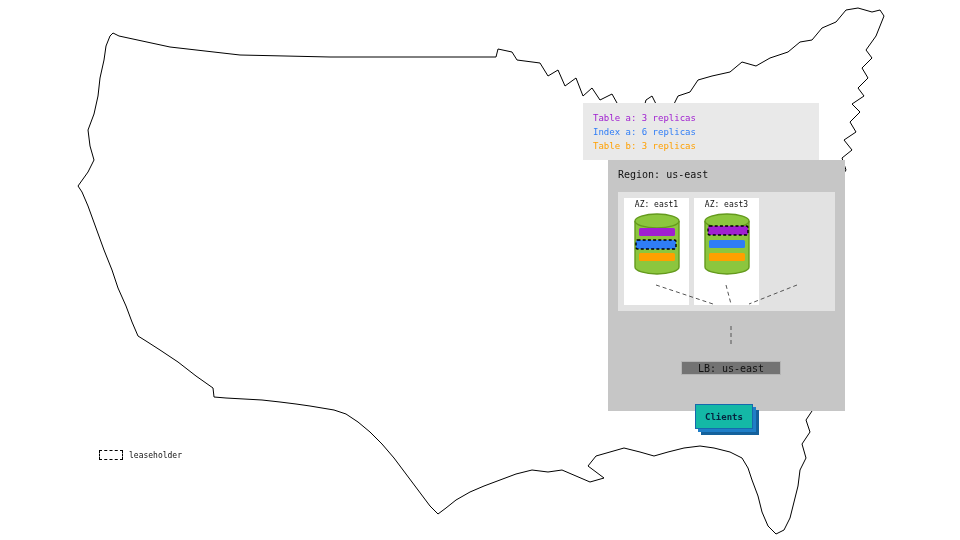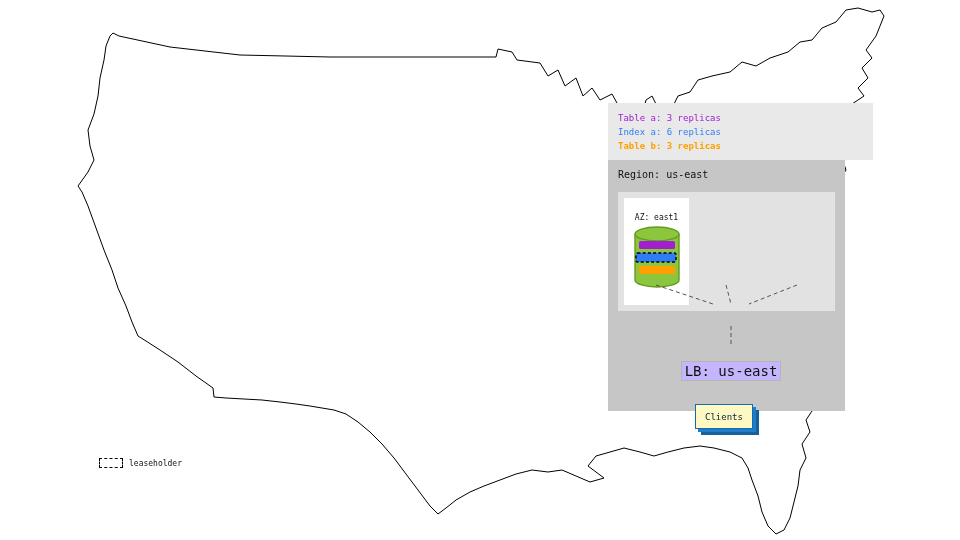--- a/index.html
+++ b/index.html
@@ -5,62 +5,62 @@
   html,body { margin:0; padding:0; background:#fff; }
   .stage {
     position:relative; width:960px; height:540px; background:#ffffff;
     font-family:"DejaVu Sans Mono","Liberation Mono",monospace; overflow:hidden;
   }
   .stage svg { display:block; }
   #map-svg { position:absolute; left:0; top:0; }
 
   
   .panel-legend {
-    position:absolute; left:608px; top:103px; width:265px; height:57px;
+    position:absolute; left:583px; top:103px; width:236px; height:57px;
     background:#e9e9e9; box-sizing:border-box; padding:8px 0 0 10px;
   }
   .legend-line { font-size:9px; line-height:14px; white-space:pre; }
 
   .panel-region {
     position:absolute; left:608px; top:160px; width:237px; height:251px;
     background:#c6c6c6; box-sizing:border-box;
   }
   .region-title { position:absolute; left:10px; top:9px; font-size:10px; color:#111; }
 
   .az-wrap {
     position:absolute; left:10px; top:32px; width:217px; height:119px;
     background:#e2e2e2; display:flex; gap:5px; padding:6px; box-sizing:border-box;
   }
   .az {
     width:65px; height:107px; background:#ffffff; text-align:center;
-    padding-top:15px; box-sizing:border-box;
+    padding-top:2px; box-sizing:border-box;
   }
   .az-label { font-size:8px; color:#111; }
   .cyl { margin:3px auto 0 auto; overflow:visible; }
   .band { stroke:none; }
   .lh { stroke:#000; stroke-width:1.4; stroke-dasharray:3 2.2; }
 
   #wires { position:absolute; left:608px; top:103px; pointer-events:none; }
 
   .lb-box {
-    position:absolute; left:73px; top:201px; width:100px; height:20px;
-    background:#c4b5fd; border:1px solid #b5b5b5; box-sizing:border-box;
+    position:absolute; left:73px; top:201px; width:100px; height:14px;
+    background:#737373; border:1px solid #b5b5b5; box-sizing:border-box;
     display:flex; align-items:center; justify-content:center;
-    font-size:14px; color:#111;
+    font-size:10px; color:#111;
   }
   .clients-box {
     position:absolute; left:87px; top:244px; width:58px; height:25px;
-    background:#fef9c3; border:1px solid #1669ad; box-sizing:border-box;
+    background:#14b8a6; border:1px solid #1669ad; box-sizing:border-box;
     box-shadow:3px 3px 0 0 #1f7ec7, 6px 6px 0 0 #14619c;
     display:flex; align-items:center; justify-content:center;
-    font-size:9px; color:#06233f;
+    font-size:9px; color:#06233f;font-weight:bold;
   }
 
   .map-legend {
-    position:absolute; left:99px; top:450px; display:flex; align-items:center; gap:6px;margin-top:8px;
+    position:absolute; left:99px; top:450px; display:flex; align-items:center; gap:6px;
   }
   .map-legend .swatch {
     width:24px; height:10px; background:#fff; border:1.4px dashed #000; box-sizing:border-box;
   }
   .map-legend .lbl { font-size:8px; color:#111; }
 </style>
 </head>
 <body>
 
 <div class="stage">
@@ -86,40 +86,50 @@
              430,506 418,490 406,474 394,458 382,444 370,432 358,422 346,414 334,410 322,408 310,406
              296,404 280,402 262,400 244,399 226,398 214,397
              213,388 196,376 178,362 160,350 146,341
              138,336 132,322 126,306 118,288 112,270 104,250 96,228 88,206 82,192
              78,186 88,172 94,160 90,146 88,130 94,114 98,96 100,78 104,60 106,46 110,36 Z"></path>
   </svg>
 
   <div class="panel-legend">
     <div class="legend-line" style="color: rgb(160, 32, 208);">Table a: 3 replicas</div>
     <div class="legend-line" style="color: rgb(47, 125, 246);">Index a: 6 replicas</div>
-    <div class="legend-line" style="color: rgb(255, 160, 0); font-weight: bold;">Table b: 3 replicas</div>
+    <div class="legend-line" style="color: rgb(255, 160, 0);">Table b: 3 replicas</div>
   </div>
 
   <div class="panel-region">
     <div class="region-title">Region: us-east</div>
 
     <div class="az-wrap">
 
       <div class="az">
         <div class="az-label">AZ: east1</div>
         <svg class="cyl" width="50" height="64" viewBox="0 0 50 64">
           <path d="M3 9 v46 a22 7 0 0 0 44 0 v-46" stroke="#649a1d" stroke-width="1.4" style="fill: rgb(140, 198, 62);"></path>
           <ellipse cx="25" cy="9" rx="22" ry="7" stroke="#649a1d" stroke-width="1.4" style="fill: rgb(140, 198, 62);"></ellipse>
           <rect class="band" x="7" y="16" width="36" height="8" rx="1.5" style="fill: rgb(160, 32, 208);"></rect>
           <rect class="band lh" x="4" y="28" width="40" height="9" rx="1.5" style="fill: rgb(47, 125, 246);"></rect>
           <rect class="band" x="7" y="41" width="36" height="8" rx="1.5" style="fill: rgb(255, 160, 0);"></rect>
         </svg>
       </div>
 
 
+      <div class="az">
+        <div class="az-label">AZ: east3</div>
+        <svg class="cyl" width="50" height="64" viewBox="0 0 50 64">
+          <path d="M3 9 v46 a22 7 0 0 0 44 0 v-46" stroke="#649a1d" stroke-width="1.4" style="fill: rgb(140, 198, 62);"></path>
+          <ellipse cx="25" cy="9" rx="22" ry="7" stroke="#649a1d" stroke-width="1.4" style="fill: rgb(140, 198, 62);"></ellipse>
+          <rect class="band lh" x="6" y="14" width="40" height="9" rx="1.5" style="fill: rgb(160, 32, 208);"></rect>
+          <rect class="band" x="7" y="28" width="36" height="8" rx="1.5" style="fill: rgb(47, 125, 246);"></rect>
+          <rect class="band" x="7" y="41" width="36" height="8" rx="1.5" style="fill: rgb(255, 160, 0);"></rect>
+        </svg>
+      </div>
 
     </div>
 
     <div class="lb-box">LB: us-east</div>
 
     <div class="clients-box">Clients</div>
   </div>
 
   <svg id="wires" width="237" height="308" viewBox="0 0 237 308">
     <g stroke="#555" stroke-width="1" stroke-dasharray="4 3" fill="none">

